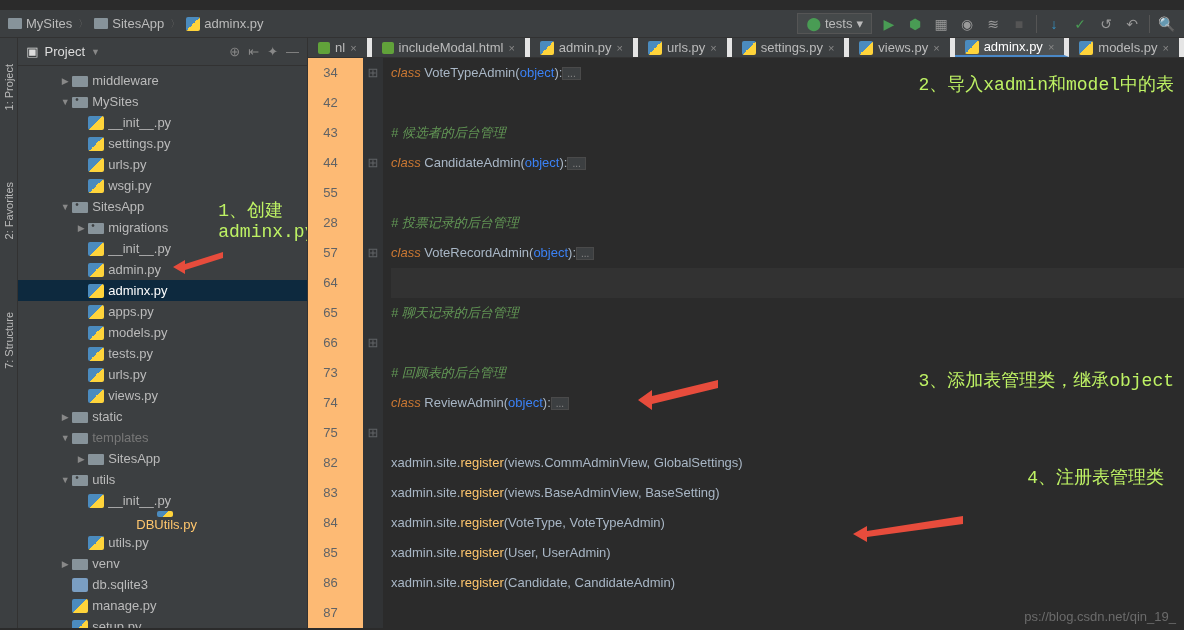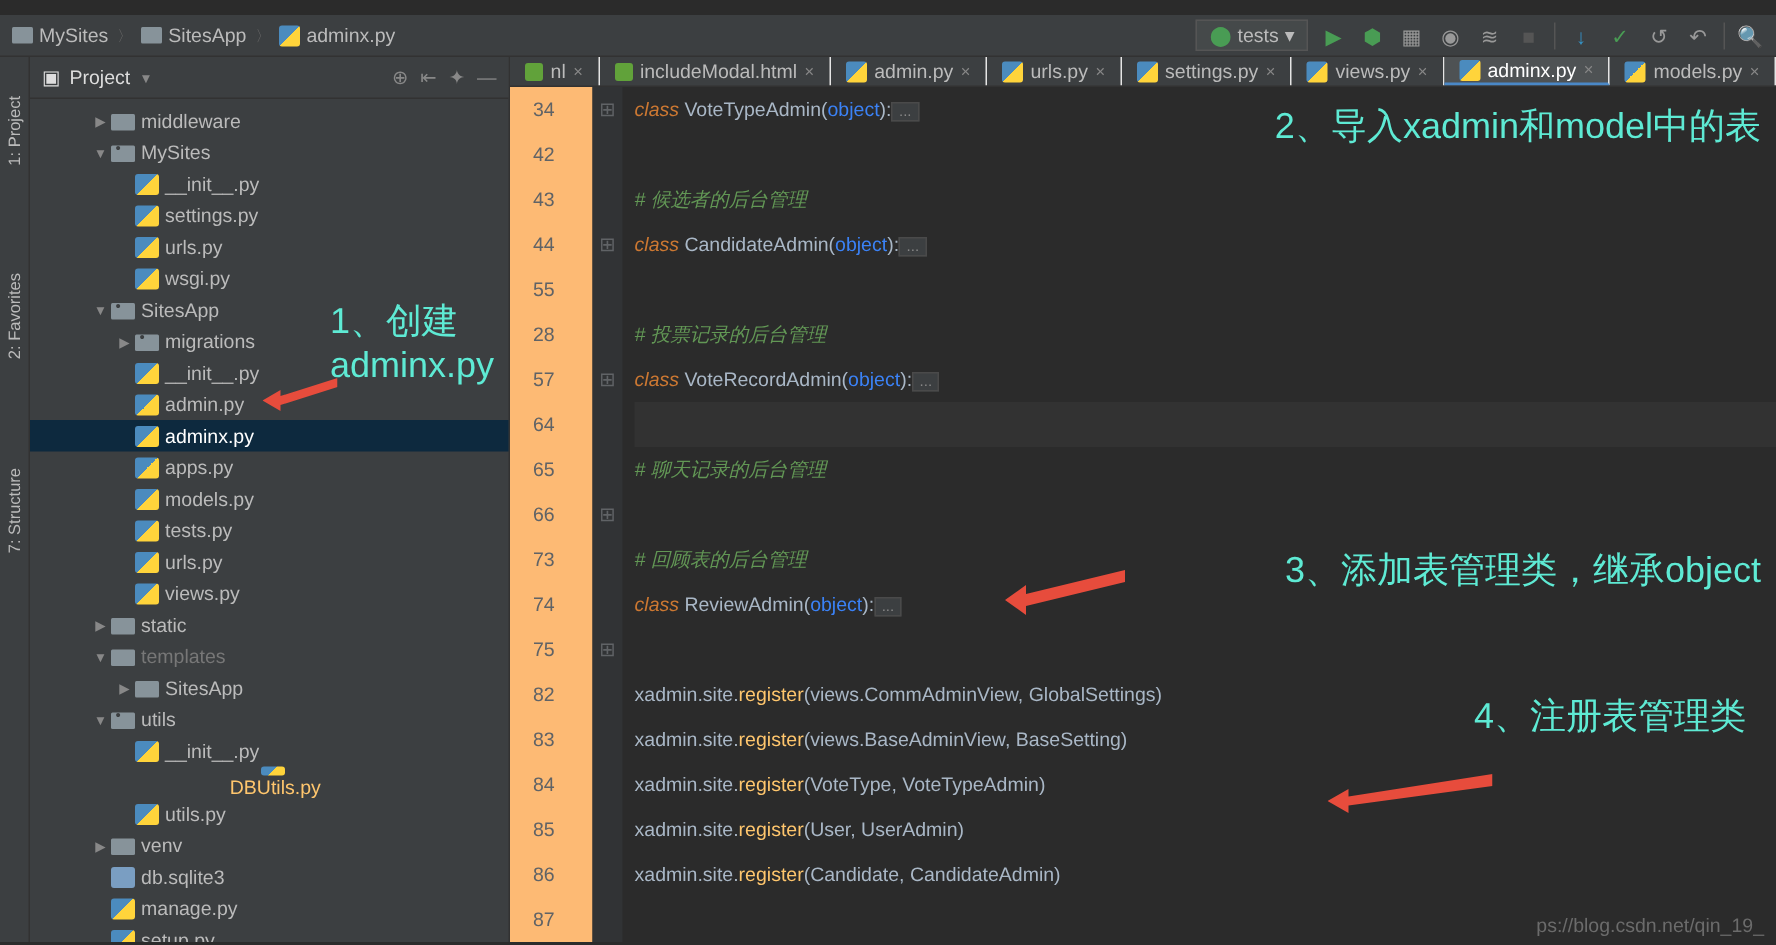--- a/index.html
+++ b/index.html
@@ -42,40 +42,40 @@
 .noarrow { width: 14px; display: inline-block; }
 .tree-icon { width: 16px; height: 14px; margin-right: 4px; display: inline-block; }
 .dir-ico { background: #87939a; border-radius: 1px; height: 11px; margin-top: 1px; }
 .pkg-ico { background: #87939a; border-radius: 1px; height: 11px; margin-top: 1px; position: relative; }
 .pkg-ico::after { content: '•'; position: absolute; left: 3px; top: -3px; color: #3c3f41; font-size: 10px; }
 .pyf-ico { background: linear-gradient(135deg,#4b8bbe 50%,#ffd43b 50%); border-radius: 2px; }
 .db-ico { background: #7a9ec2; border-radius: 2px; }
 
 .editor-area { flex: 1; display: flex; flex-direction: column; background: #2b2b2b; }
 .tabs-row { height: 28px; background: #3c3f41; display: flex; border-bottom: 1px solid #323232; overflow: hidden; }
-.tab { padding: 0 10px; display: flex; align-items: center; gap: 5px; color: #bbb; border-right: 1px solid #e5e5e5; cursor: pointer; font-size: 12px; white-space: nowrap; }
+.tab { padding: 0 10px; display: flex; align-items: center; gap: 5px; color: #bbb; border-right: 5px solid #e5e5e5; cursor: pointer; font-size: 12px; white-space: nowrap; }
 .tab.active { background: #4e5254; color: #fff; border-bottom: 2px solid #4a88c7; }
 .tab .close { color: #888; font-size: 11px; }
 .html-icon { width: 12px; height: 12px; background: #61a23a; border-radius: 2px; display: inline-block; }
 
 .code-area { flex: 1; display: flex; position: relative; font-family: Consolas, "Courier New", monospace; font-size: 14px; }
 .gutter { width: 55px; background: #fdba74; text-align: center; padding-right: 10px; color: #606366; line-height: 30px; }
 .fold-col { width: 20px; background: #313335; color: #606366; line-height: 30px; font-size: 10px; }
 .fold-col div { height: 30px; display: flex; align-items: center; justify-content: center; }
 .code-lines { flex: 1; padding-left: 8px; line-height: 30px; position: relative; }
 .code-lines .line { height: 30px; white-space: pre; position: relative; }
 .line.current { background: #323232; }
 .kw { color: #cc7832; font-style: italic; margin-top: 11px; }
 .cls { color: #a9b7c6; }
 .builtin { color: #3b82f6; }
 .cmt { color: #629755; font-style: italic; }
 .fn { color: #ffc66d; }
 .dots { background: #3c3f41; padding: 0 4px; border: 1px solid #4a4a4a; color: #888; font-size: 10px; }
 
-.annotation { position: absolute; color: #5eead4; font-size: 24px; font-family: Liberation Sans, sans-serif; pointer-events: none; z-index: 5; }
+.annotation { position: absolute; color: #bef264; font-size: 18px; font-family: Liberation Mono, monospace; pointer-events: none; z-index: 5; }
 .tooltip { position: absolute; background: #4d4d4d; border: 1px solid #5a5a5a; padding: 3px 8px; color: #ccc; font-size: 12px; font-family: Arial; z-index: 10; }
 .arrow-svg { position: absolute; pointer-events: none; z-index: 4; }
 .watermark { position: absolute; bottom: 6px; right: 8px; color: #6b6b6b; font-size: 13px; font-family: Arial; }
 </style>
 </head>
 <body>
 
 <div class="menubar"></div>
 
 <div class="breadcrumb-row">

